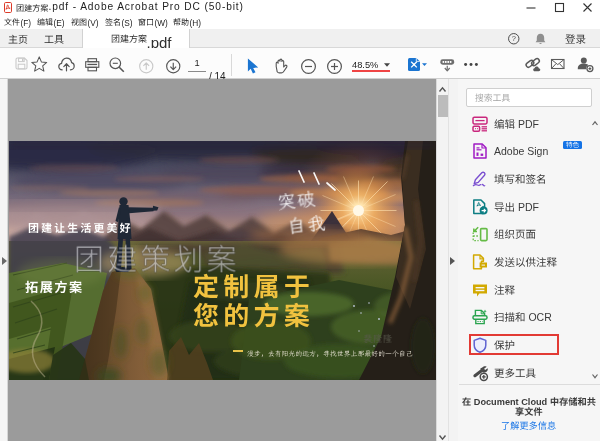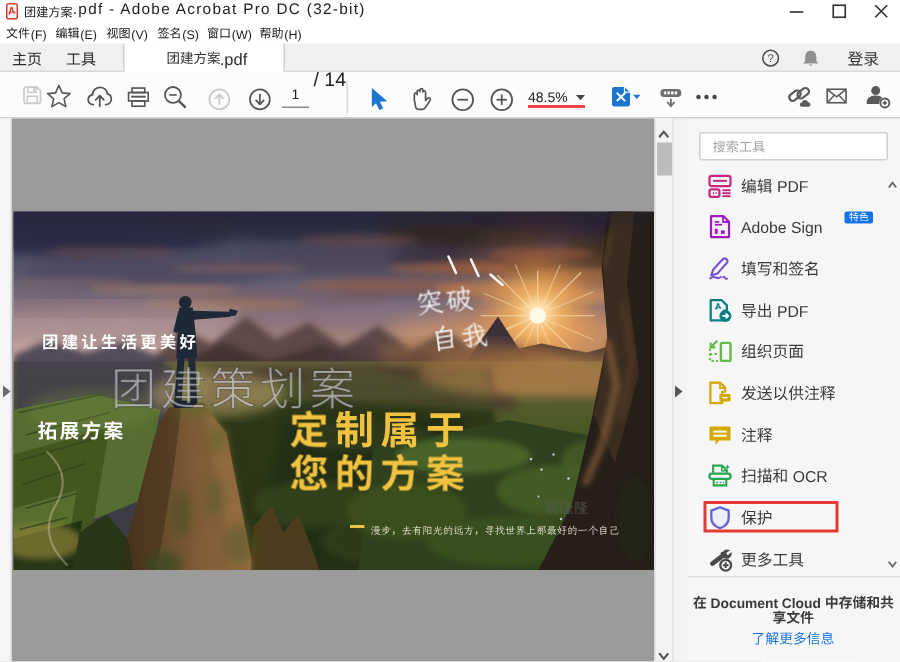--- a/index.html
+++ b/index.html
@@ -128,21 +128,21 @@
 <path d="M1.8 6.8 C3 6.2 5.2 5.9 6.3 6.1" stroke="#dc3a28" stroke-width="0.8" fill="none"></path>
   </svg>
 <svg class="zt" style="left:16.0px;top:11.0px">
     <g fill="#1d1d1d" transform="scale(0.008100)">
       <use href="#zg0" x="0"></use>
       <use href="#zg1" x="1000"></use>
       <use href="#zg2" x="2000"></use>
       <use href="#zg3" x="3000"></use>
     </g>
   </svg>
-<div class="ab" style="left:48.5px;top:0.6px;font-size:10.2px;color:#1d1d1d;letter-spacing:0.88px">.pdf - Adobe Acrobat Pro DC (32-bit)</div>
+<div class="ab" style="left:48.5px;top:0.6px;font-size:10.2px;color:#1d1d1d;letter-spacing:0.88px">.pdf - Adobe Acrobat Pro DC (50-bit)</div>
 <svg class="ic" style="left:526px;top:3px" width="10" height="10" viewBox="0 0 10 10">
     <line x1="0.5" y1="5" x2="9.5" y2="5" stroke="#333" stroke-width="1.1"></line>
   </svg>
 <svg class="ic" style="left:555px;top:3px" width="9" height="9" viewBox="0 0 9 9">
     <rect x="0.5" y="0.5" width="8" height="8" fill="none" stroke="#333" stroke-width="1.1"></rect>
   </svg>
 <svg class="ic" style="left:583px;top:3px" width="9" height="9" viewBox="0 0 9 9">
     <path d="M0.5 0.5 L8.5 8.5 M8.5 0.5 L0.5 8.5" stroke="#333" stroke-width="1.1"></path>
   </svg>
 <div class="ab" style="left:0;top:15px;width:600px;height:14px;background:#fff"></div>
@@ -203,21 +203,21 @@
   </svg>
 <div class="ab" style="left:82px;top:29px;width:108px;height:19px;background:#fff;border-left:1px solid #d2d2d2;border-right:1px solid #d2d2d2"></div>
 <svg class="zt" style="left:110.5px;top:42.2px">
     <g fill="#2e2e2e" transform="scale(0.009000)">
       <use href="#zg0" x="0"></use>
       <use href="#zg1" x="1000"></use>
       <use href="#zg2" x="2000"></use>
       <use href="#zg3" x="3000"></use>
     </g>
   </svg>
-<div class="ab" style="left:146.5px;top:33.8px;font-size:11px;color:#2e2e2e">.pdf</div>
+<div class="ab" style="left:146.5px;top:33.8px;font-size:15px;color:#2e2e2e">.pdf</div>
 <svg class="ic" style="left:508px;top:32.5px" width="11.5" height="11.5" viewBox="0 0 11.5 11.5">
     <circle cx="5.75" cy="5.75" r="5.2" fill="none" stroke="#4c4c4c" stroke-width="1"></circle>
 <text x="5.75" y="8.4" font-size="7.5" text-anchor="middle" fill="#4c4c4c" font-family="Liberation Sans">?</text>
   </svg>
 <svg class="ic" style="left:535px;top:32.8px" width="11" height="12" viewBox="0 0 11 12">
     <path d="M5.5 0.8 C3 0.8 1.8 2.8 1.8 5 L1.8 7.5 L0.6 9.3 L10.4 9.3 L9.2 7.5 L9.2 5 C9.2 2.8 8 0.8 5.5 0.8Z" fill="#8f8f8f"></path>
 <path d="M4.2 10 a1.4 1.4 0 0 0 2.6 0Z" fill="#8f8f8f"></path>
   </svg>
 <svg class="zt" style="left:565.0px;top:42.8px">
     <g fill="#333" transform="scale(0.010500)">
@@ -252,21 +252,21 @@
   </svg>
 <svg class="ic" style="left:139px;top:58.5px" width="14.5" height="14.5" viewBox="0 0 14.5 14.5">
     <circle cx="7.25" cy="7.25" r="6.6" fill="none" stroke="#c9c9c9" stroke-width="1.15"></circle>
 <path d="M7.25 10.8 L7.25 4.2 M4.4 6.9 L7.25 3.9 L10.1 6.9" fill="none" stroke="#c9c9c9" stroke-width="1.15" stroke-linejoin="round"></path>
   </svg>
 <svg class="ic" style="left:166px;top:58.5px" width="14.5" height="14.5" viewBox="0 0 14.5 14.5">
     <circle cx="7.25" cy="7.25" r="6.6" fill="none" stroke="#555555" stroke-width="1.15"></circle>
 <path d="M7.25 3.7 L7.25 10.3 M4.4 7.6 L7.25 10.6 L10.1 7.6" fill="none" stroke="#555555" stroke-width="1.15" stroke-linejoin="round"></path>
   </svg>
 <div class="ab" style="left:188px;top:56px;width:18px;height:15.5px;border-bottom:1px solid #8a8a8a;text-align:center;font-size:9.3px;color:#222;line-height:15px">1</div>
-<div class="ab" style="left:209px;top:45px;font-size:13px;color:#222">/ 14</div>
+<div class="ab" style="left:209px;top:71px;font-size:10px;color:#222">/ 14</div>
 <div class="ab" style="left:231px;top:54px;width:1px;height:22px;background:#d9d9d9"></div>
 <svg class="ic" style="left:246.5px;top:57.5px" width="11.5" height="15.5" viewBox="0 0 11.5 15.5">
     <path d="M0.9 0.6 L11.2 9.5 L6.2 9.9 L8.5 14.2 L5.9 15.4 L3.7 10.8 L0.9 13.4Z" fill="#1b75d1"></path>
   </svg>
 <svg class="ic" style="left:273px;top:57.5px" width="16" height="16" viewBox="0 0 16 16">
     <path d="M3.2 8.5 L3.2 5.2 Q3.2 4.1 4.2 4.1 Q5.1 4.1 5.1 5.2 L5.1 3.2 Q5.1 2.1 6.1 2.1 Q7 2.1 7 3.2 L7 2.2 Q7 1.1 8 1.1 Q8.9 1.1 8.9 2.2 L8.9 3.4 Q8.9 2.5 9.8 2.5 Q10.7 2.5 10.7 3.5 L10.7 9 L12 7.6 Q12.8 6.8 13.6 7.5 Q14.3 8.2 13.7 9.1 L10.5 13.8 Q9.8 14.9 8.4 14.9 L6.3 14.9 Q5 14.9 4.2 13.8 Z" fill="none" stroke="#555555" stroke-width="1.1" stroke-linejoin="round"></path>
   </svg>
 <svg class="ic" style="left:300.5px;top:58.5px" width="15" height="15" viewBox="0 0 15 15">
     <circle cx="7.5" cy="7.5" r="6.9" fill="none" stroke="#555555" stroke-width="1.2"></circle>
 <line x1="4" y1="7.5" x2="11" y2="7.5" stroke="#555555" stroke-width="1.2"></line>

